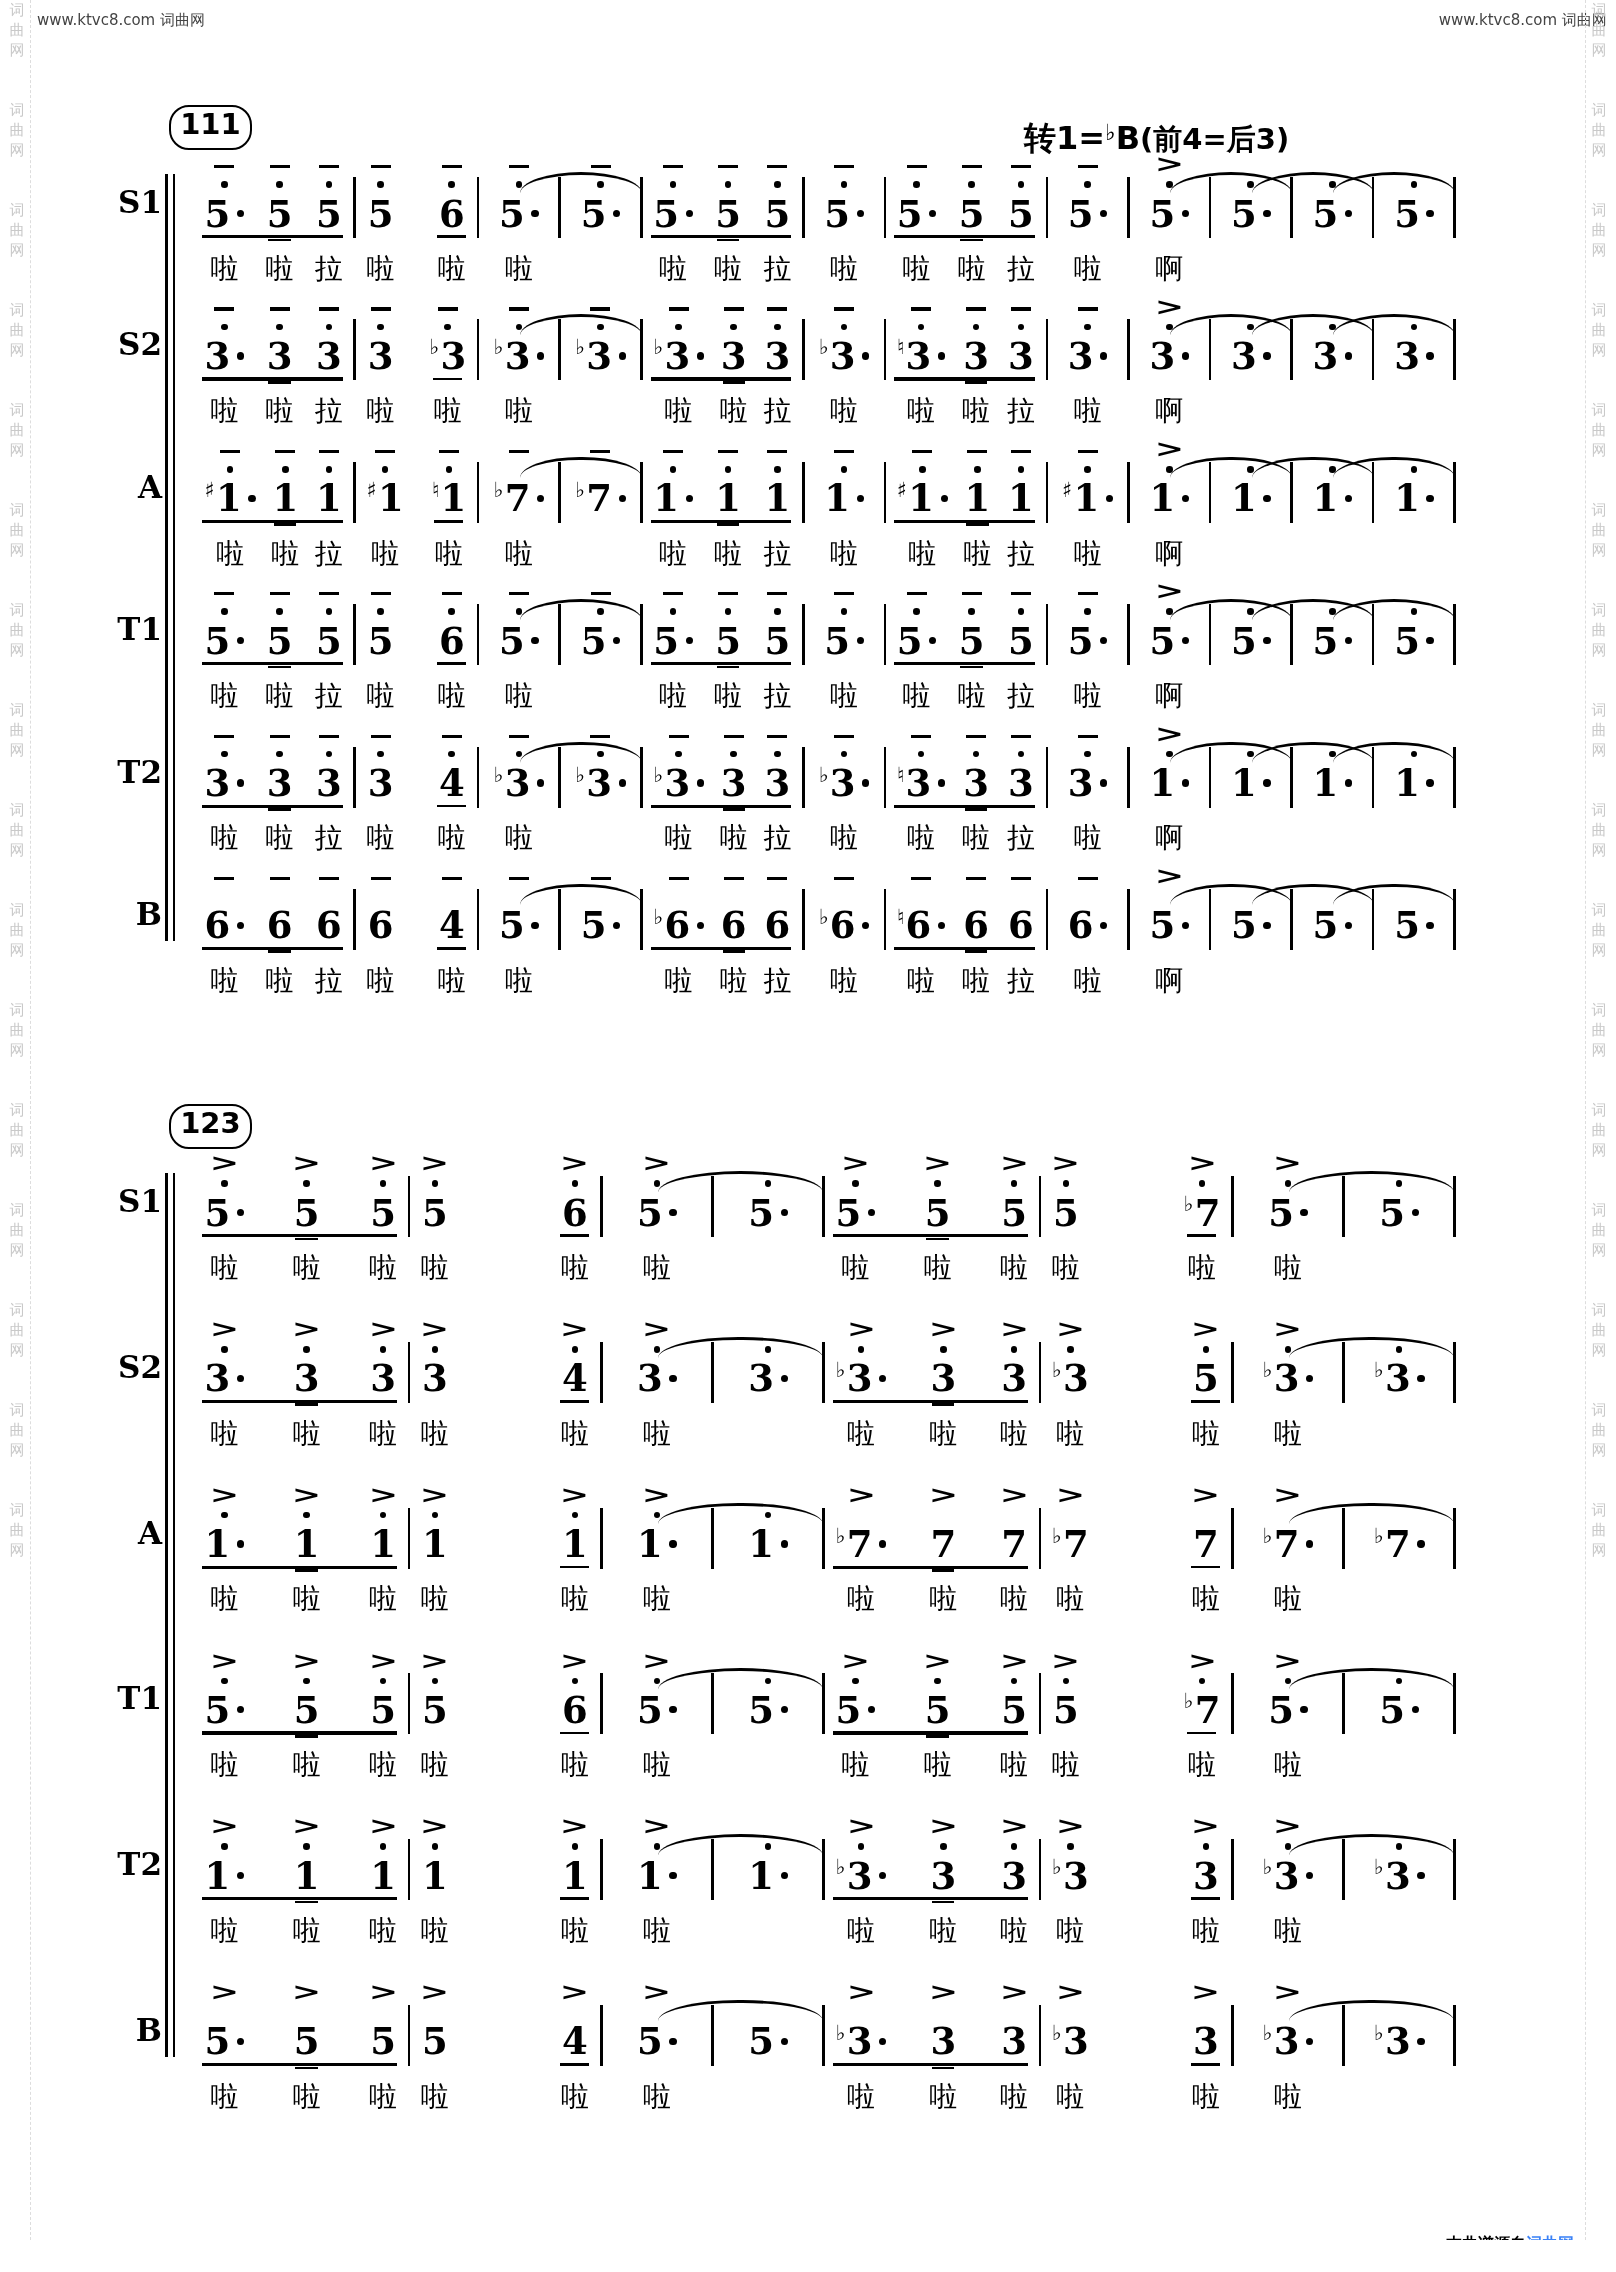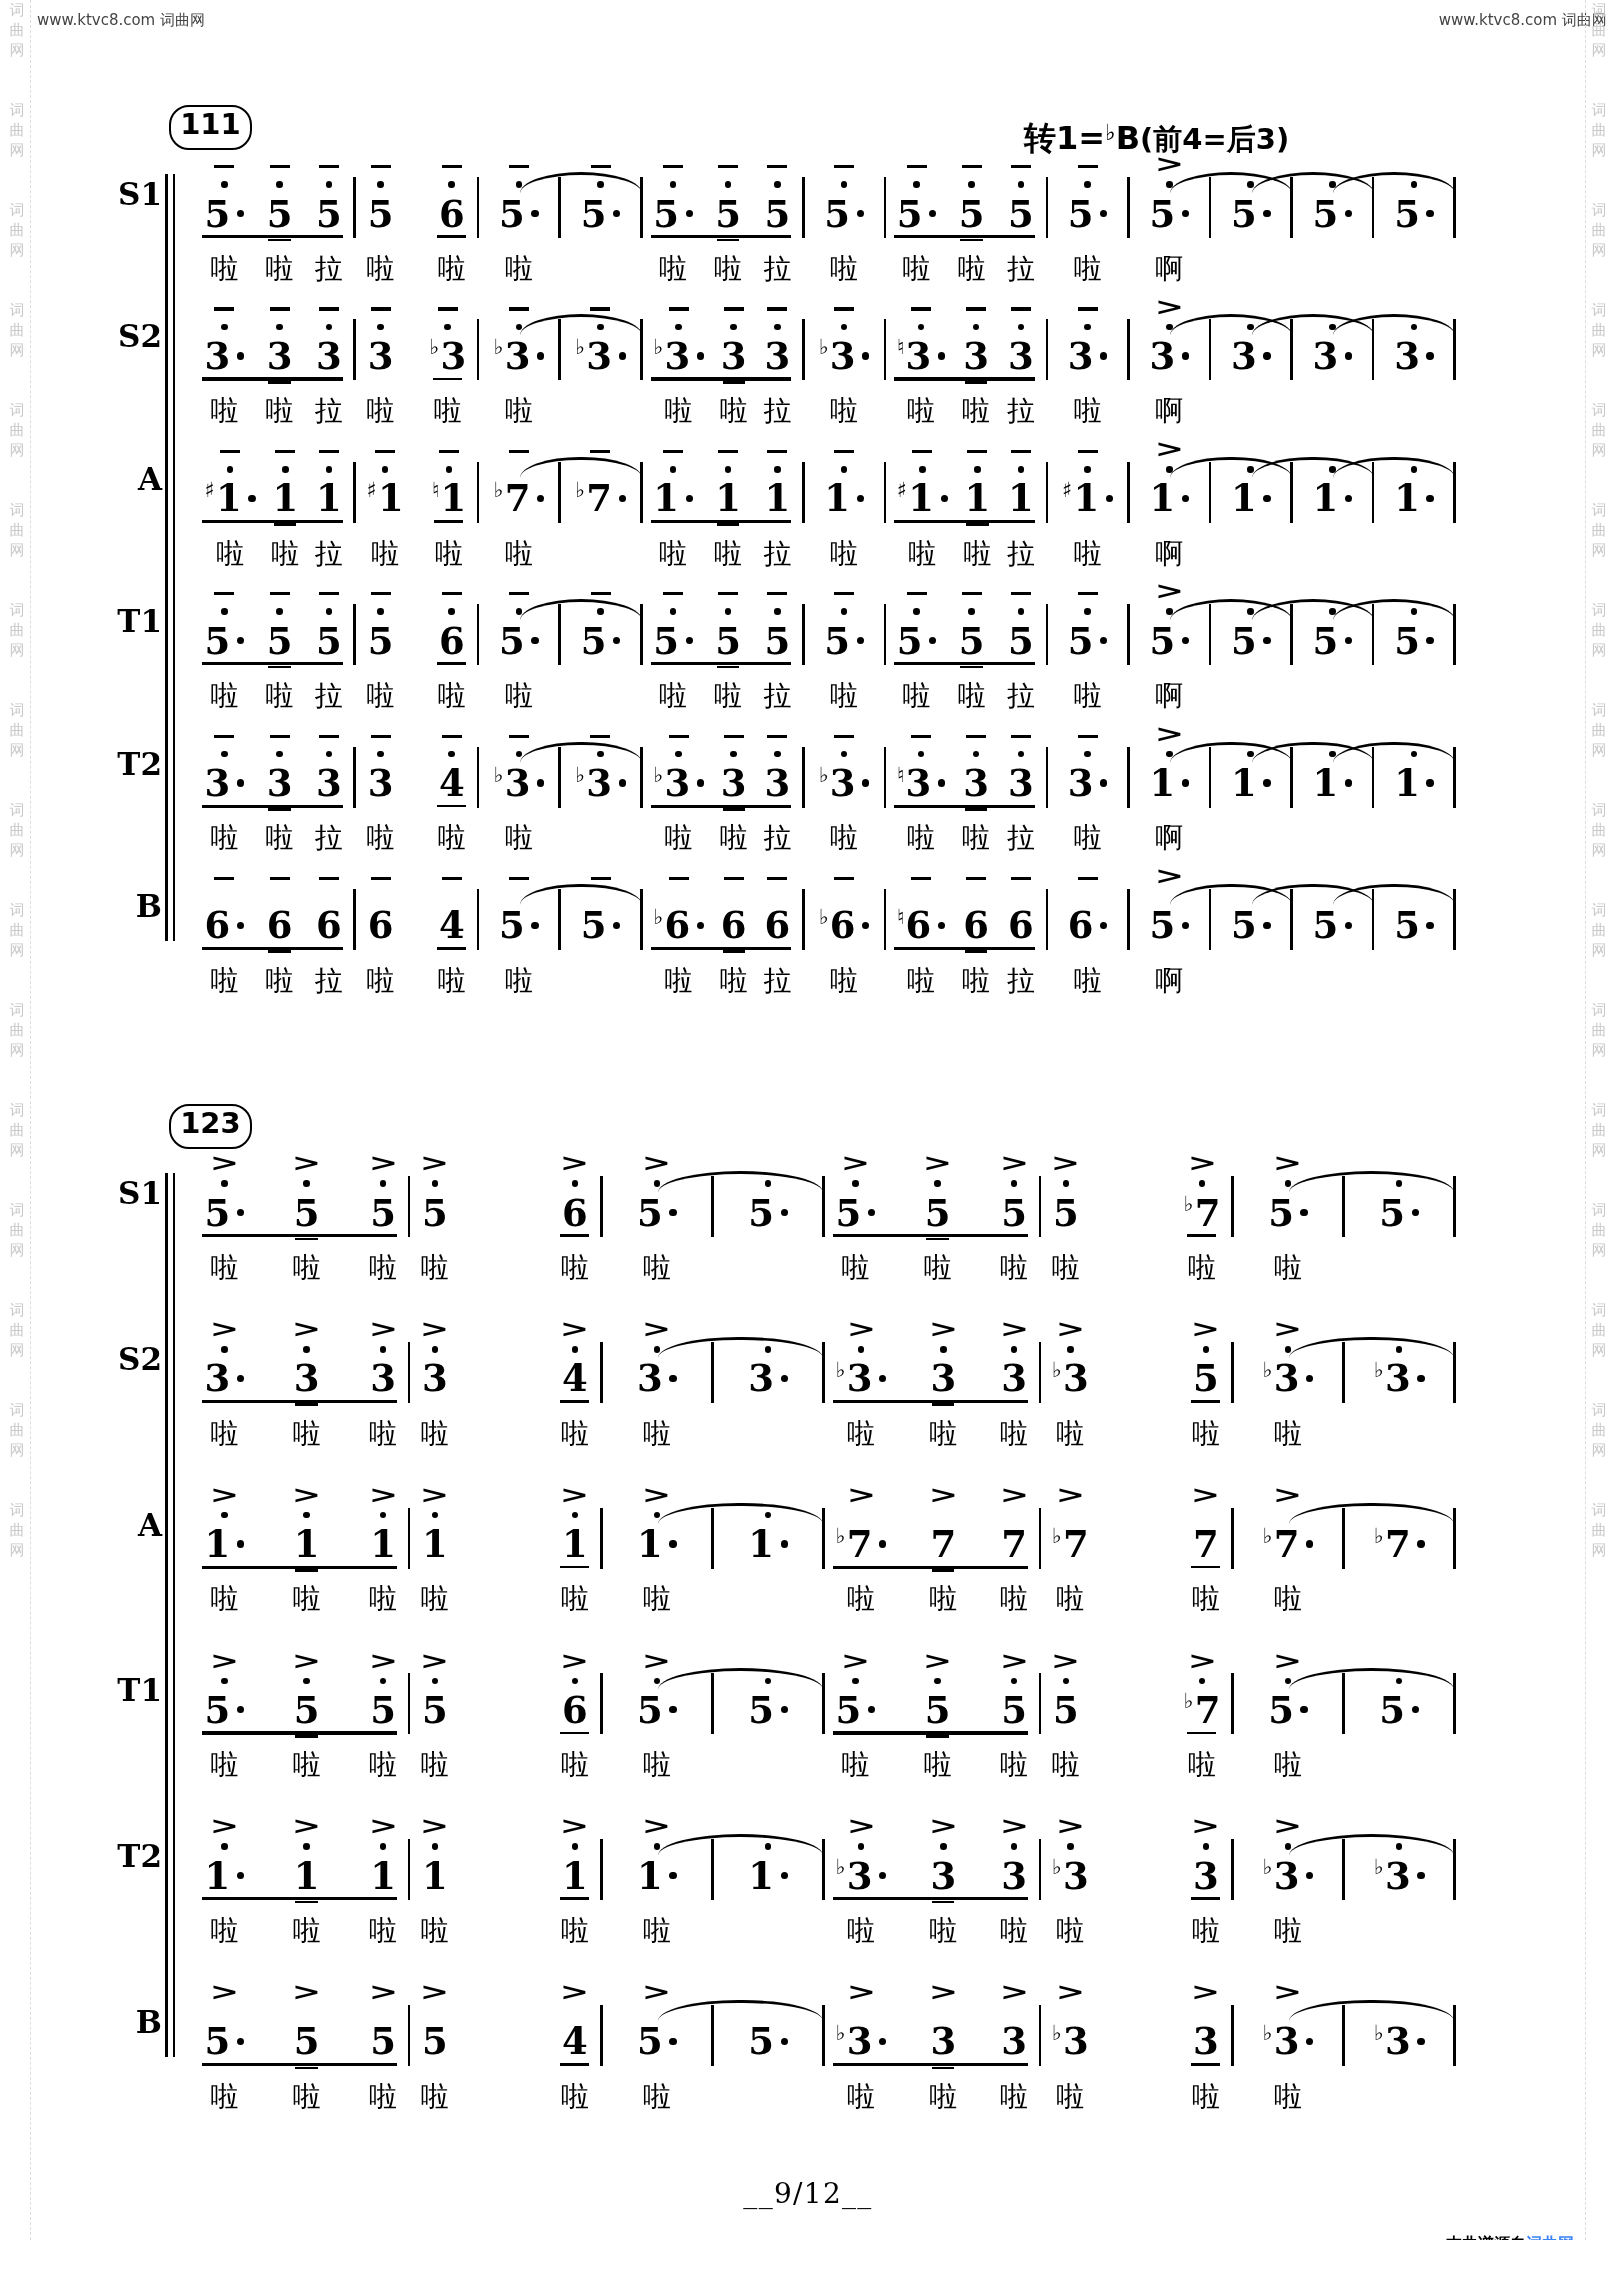--- a/index.html
+++ b/index.html
@@ -21,21 +21,21 @@
   .syswrap{position:absolute;left:99px;right:160px;}
   #syswrap1{top:152px;} #syswrap2{top:1151px;}
   .system{position:relative;}
   .sysline{position:absolute;left:66px;top:22.4px;bottom:63px;width:4.6px;
            border-left:3.3px solid #000;border-right:2.6px solid #000;}
   .mnum{position:absolute;left:70px;top:-47px;border:2.6px solid #000;border-radius:20px;
         padding:0 9.2px;height:41px;line-height:41px;background:#fff;
         font:700 29px "DejaVu Sans",sans-serif;}
   .vrow{display:flex;align-items:flex-start;}
   .sys1 .vrow{margin-bottom:2.6px;} .sys2 .vrow{margin-bottom:26px;}
-  .vlabel{flex:none;width:63px;text-align:right;padding-right:12px;margin-top:24px;
+  .vlabel{flex:none;width:63px;text-align:right;padding-right:12px;margin-top:32px;
           font:700 31px "DejaVu Serif",serif;}
   .lead{flex:none;width:20px;}
   .bar{flex:none;width:2.6px;height:61px;margin-top:25px;background:#000;}
   .measure{position:relative;display:flex;align-items:flex-start;justify-content:space-between;
            padding:0 10.6px;}
   .sys1 .m3{flex:26 1 165px;} .sys1 .m2{flex:18 1 119px;} .sys1 .m1{flex:10 1 69px;justify-content:center;}
   .sys2 .m3{flex:22 1 218px;} .sys2 .m2{flex:19 1 191px;} .sys2 .m1{flex:11 1 99px;justify-content:center;}
   .beam{position:absolute;left:8px;right:10.6px;top:83px;height:3.3px;background:#000;}
   .cell{position:relative;display:flex;flex-direction:column;align-items:center;}
   .mk{height:24px;min-width:22.4px;text-align:center;}
@@ -3231,22 +3231,19 @@
               <div class="sub"></div>
               <div class="ly"></div>
             </div>
           </div>
           <div class="bar"></div>
         </div>
       </div>
     </div>
 
 
-  <div class="pageno">
-    <span>__</span><span>9/12</span><span>__</span>
-  </div>
 
   <div class="source">
     <span>本曲谱源自</span><span class="brand">词曲网</span>
   </div>
 
 </div>
 
 
 </body></html>

